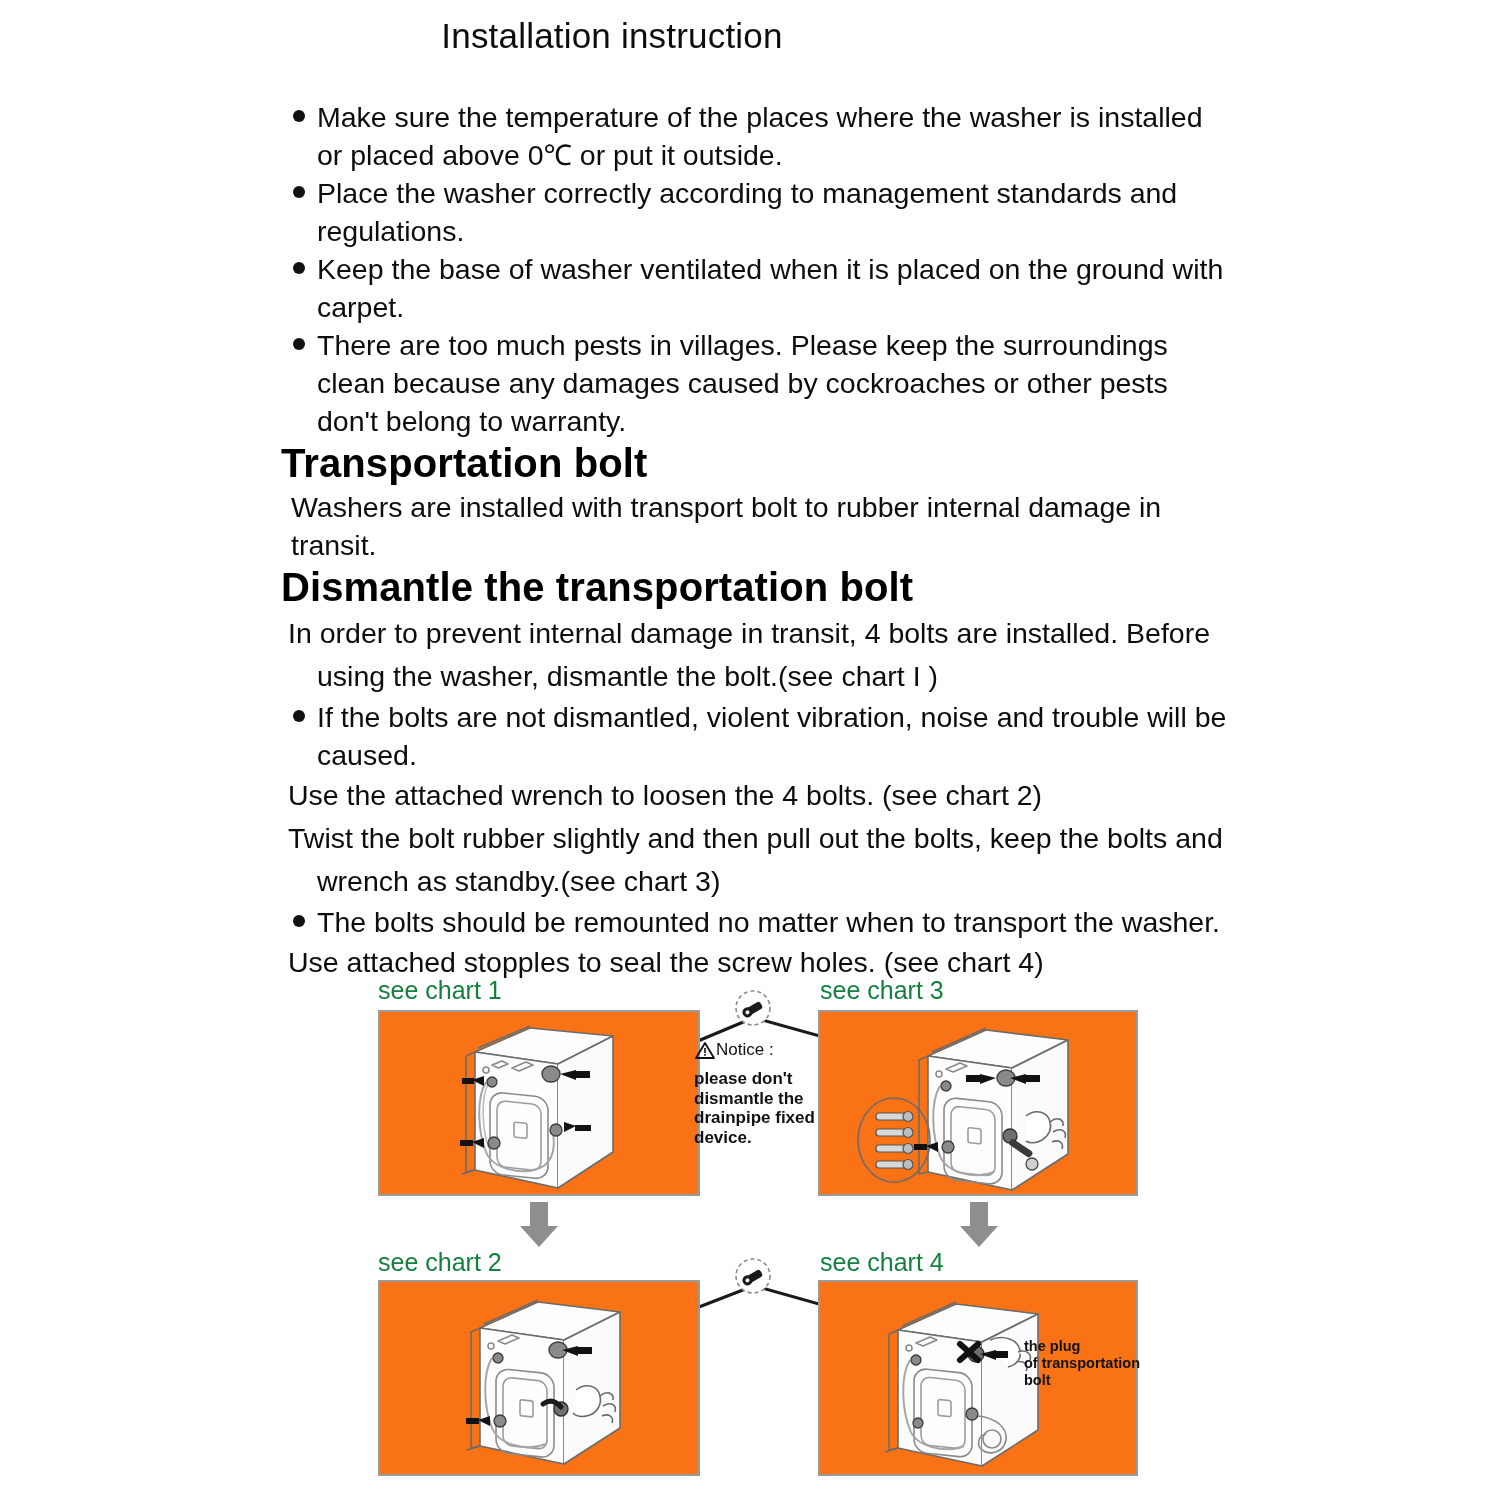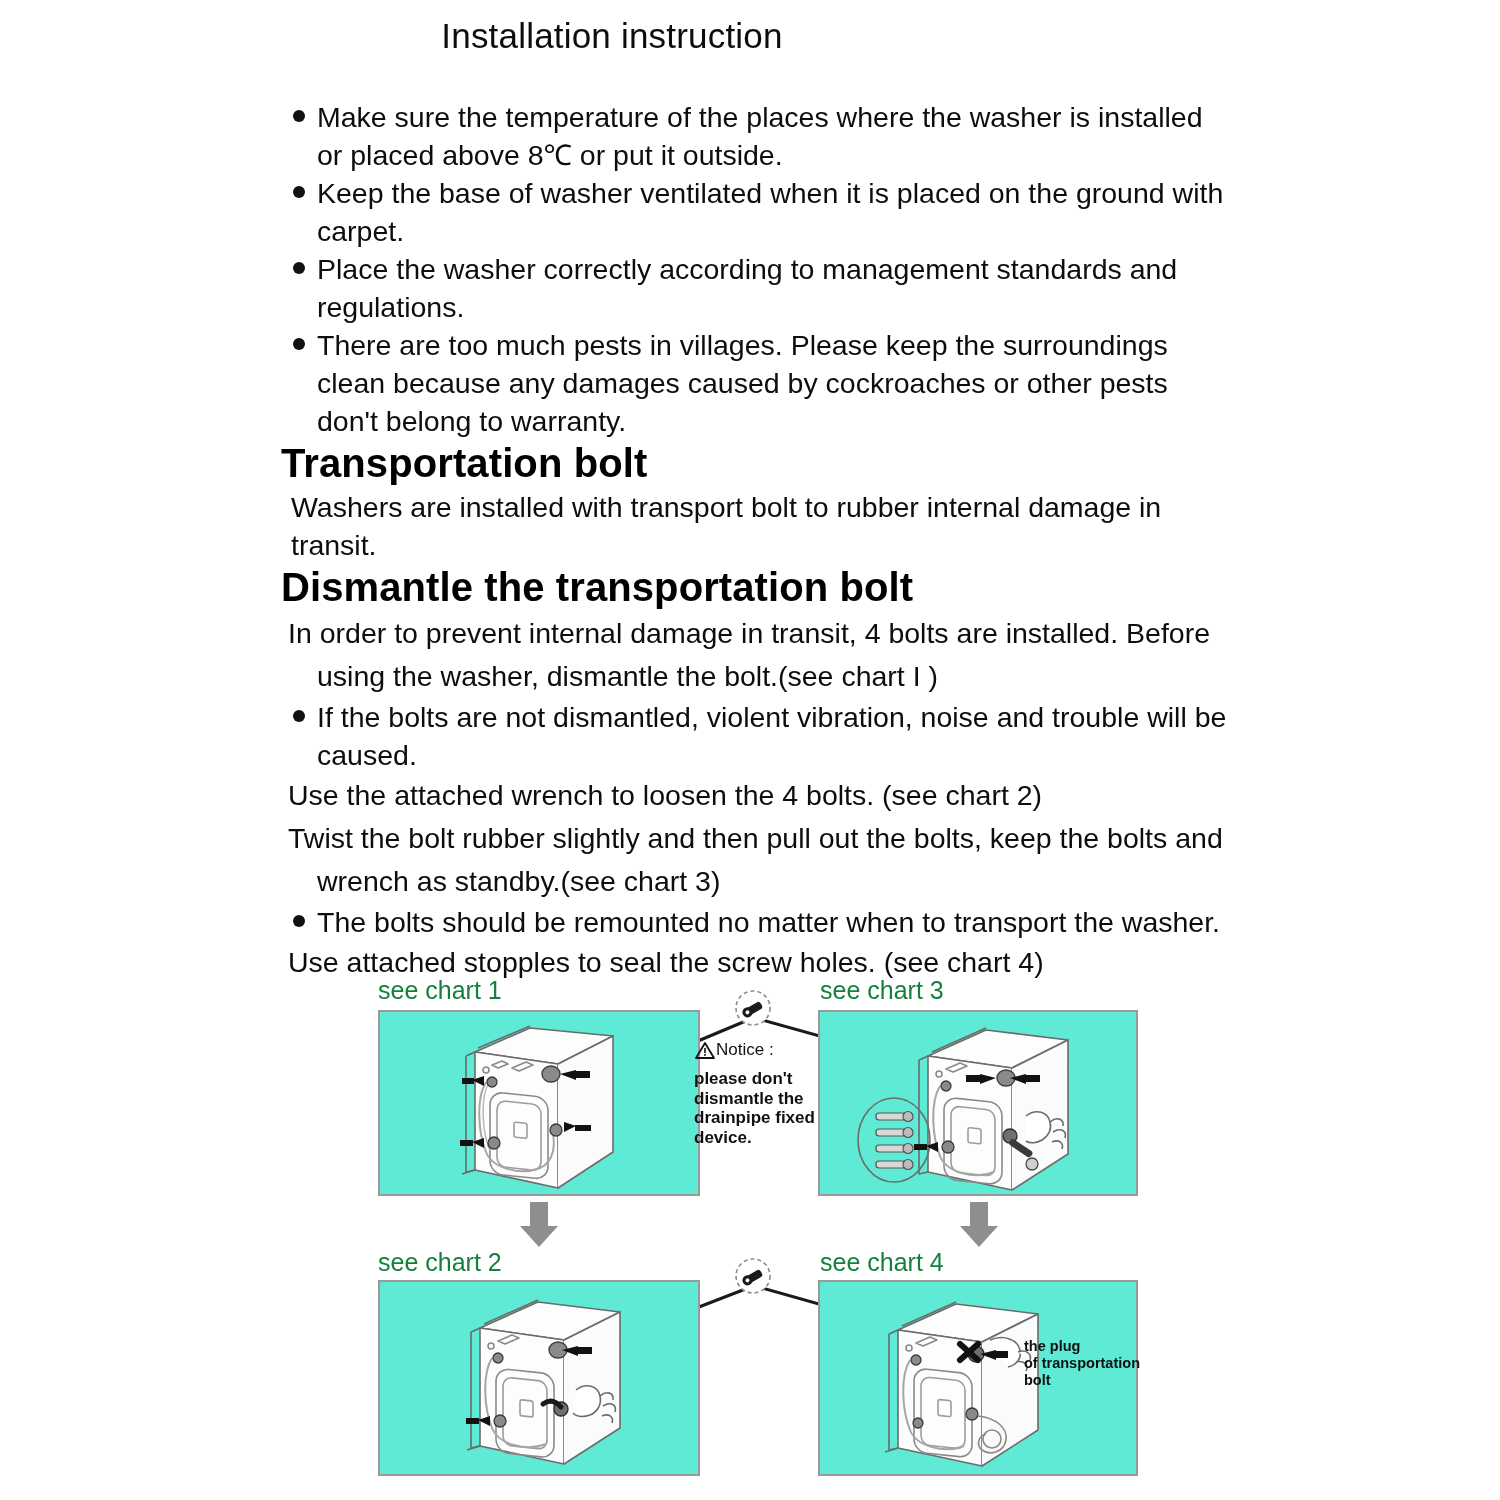--- a/index.html
+++ b/index.html
@@ -66,21 +66,21 @@
 
   .chart-label{
     position:absolute;
     font-size:25px;
     color:#15803d;
     white-space:nowrap;
   }
   .chart-box{
     position:absolute;
     border:2px solid #9a9a9a;
-    background:#5eead4;
+    background:#f97316;
     box-sizing:border-box;
   }
   .arrow-down{
     position:absolute;
     width:44px;height:50px;
   }
   .notice{
     position:absolute;
     width:128px;
   }
@@ -105,31 +105,31 @@
 <body>
 
 <div class="page">
 
   <div class="page-title">Installation instruction</div>
 
   <div class="textcol">
 
     <div class="bul">
       <span class="dot"></span>
-      <span>Make sure the temperature of the places where the washer is installed or placed above 8℃ or put it outside.</span>
+      <span>Make sure the temperature of the places where the washer is installed or placed above 0℃ or put it outside.</span>
+    </div>
+
+    <div class="bul">
+      <span class="dot"></span>
+      <span>Place the washer correctly according to management standards and regulations.</span>
     </div>
 
     <div class="bul">
       <span class="dot"></span>
       <span>Keep the base of washer ventilated when it is placed on the ground with carpet.</span>
-    </div>
-
-    <div class="bul">
-      <span class="dot"></span>
-      <span>Place the washer correctly according to management standards and regulations.</span>
     </div>
 
     <div class="bul">
       <span class="dot"></span>
       <span>There are too much pests in villages. Please keep the surroundings clean because any damages caused by cockroaches or other pests don't belong to warranty.</span>
     </div>
 
     <h2 class="sec">Transportation bolt</h2>
     <div class="plain">Washers are installed with transport bolt to rubber internal damage in transit.</div>
 

